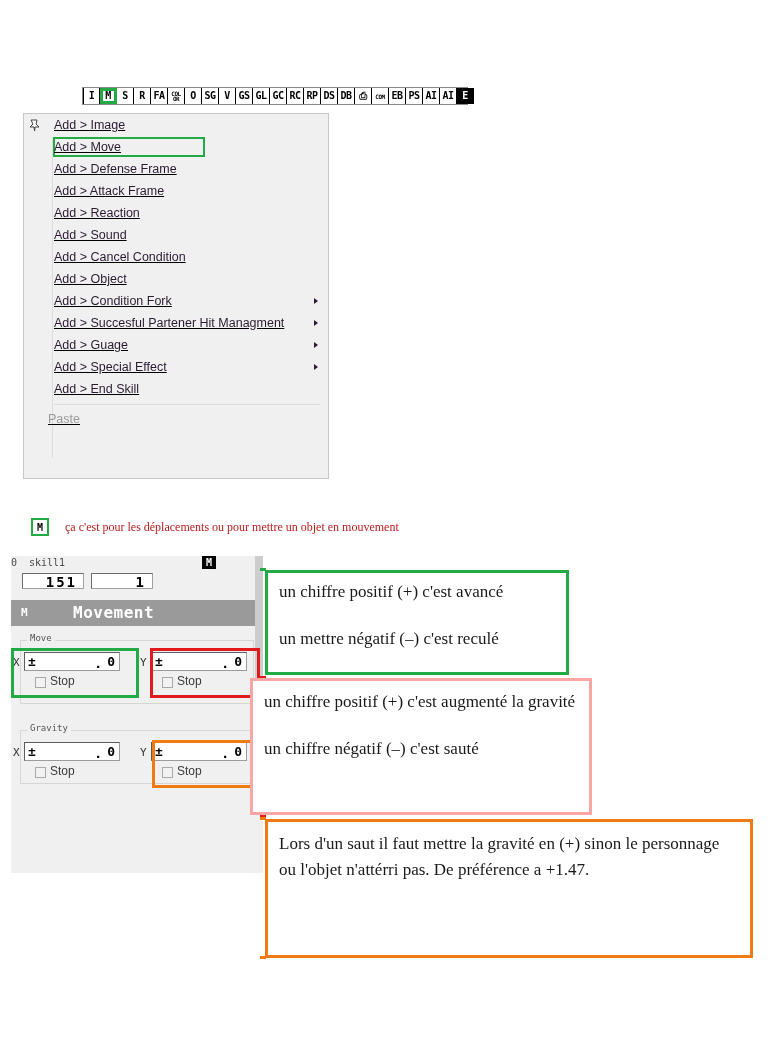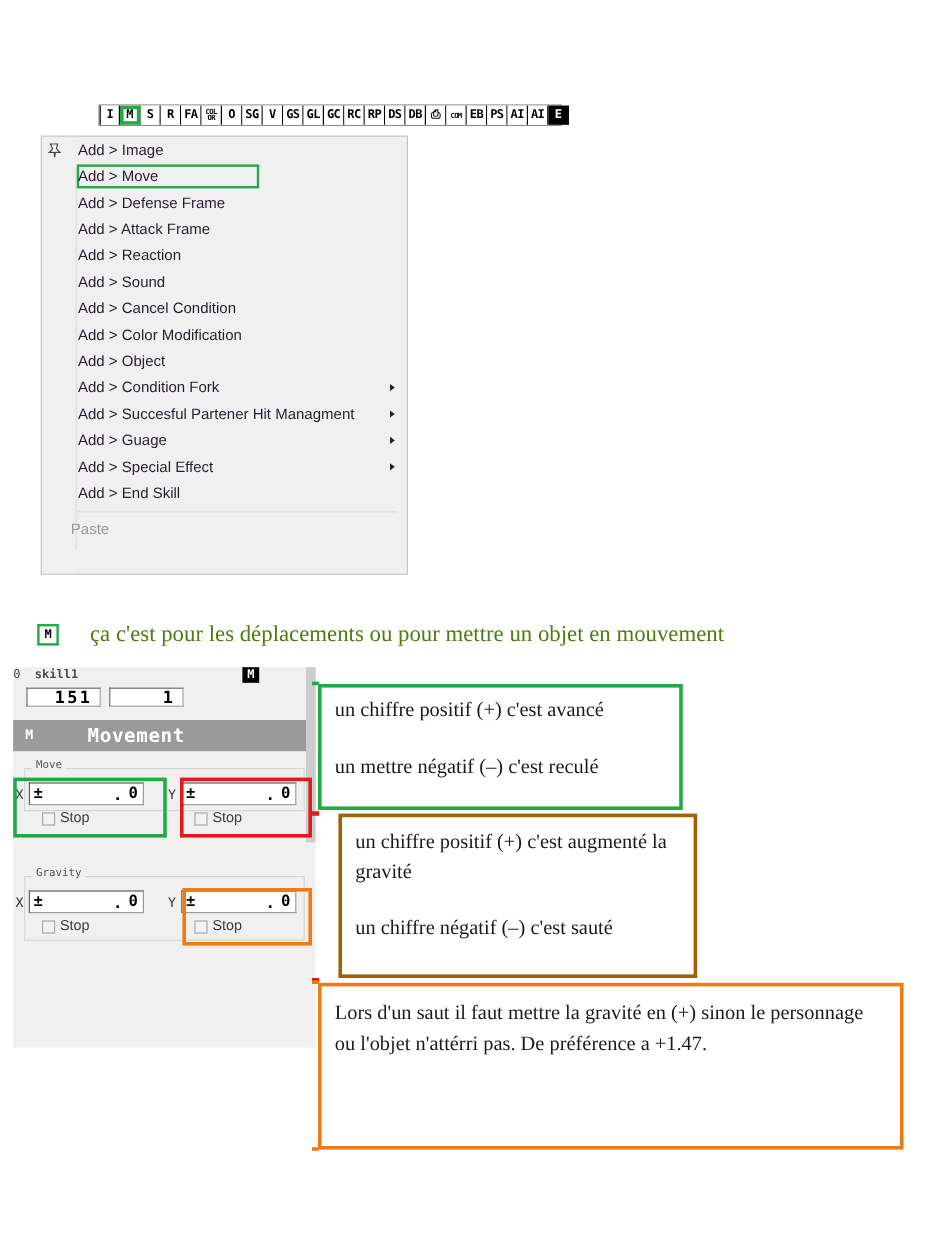--- a/index.html
+++ b/index.html
@@ -28,22 +28,22 @@
   }
   #toolbar .tb-btn.first{border-left:1px solid #000;}
   #toolbar .tb-btn.tiny{font-size:6px;line-height:5px;text-align:center;
        display:flex;flex-direction:column;justify-content:center;}
   #toolbar .tb-btn.inverted{background:#000;color:#fff;}
   #toolbar .tb-btn.sel{outline:3px solid #22aa44;outline-offset:-3px;z-index:3;}
   #toolbar .tb-pad{flex:1 1 auto;background:#ffffff;}
 
   
   #ctx-menu{
-    position:absolute;left:34px;top:113px;width:306px;height:366px;
-    background:#f0f0f0;border:1px solid #c6c6c6;box-sizing:border-box;
+    position:absolute;left:23px;top:113px;width:306px;height:366px;
+    background:#f0f0f0;border:1px solid #c6c6c6;box-sizing:border-box;text-decoration:underline;
   }
   #ctx-menu .gutter{
     position:absolute;left:0;top:0;width:29px;height:100%;background:#f0f0f0;
   }
   #ctx-menu .gutter-line{
     position:absolute;left:28px;top:26px;width:1px;height:318px;background:#dcdcdc;
   }
   #ctx-menu .pin{
     position:absolute;left:3px;top:3px;width:16px;height:16px;
   }
@@ -73,40 +73,40 @@
   #caption-row{
     position:absolute;left:31px;top:518px;display:flex;align-items:center;
   }
   .m-badge{
     display:inline-flex;align-items:center;justify-content:center;
     width:18px;height:18px;box-sizing:border-box;
     border:2px solid #22aa44;background:#ffffff;
     font-family:"DejaVu Sans Mono", monospace;font-weight:bold;font-size:10px;color:#000;
   }
   #caption-text{
-    margin-left:26px;
-    font-family:"Liberation Serif", serif;font-size:19px;color:#4d7c0f;
+    margin-left:16px;
+    font-family:"Liberation Serif", serif;font-size:12px;color:#b91c1c;
     white-space:nowrap;
   }
 
   
   #app-panel{
     position:absolute;left:11px;top:556px;width:252px;height:317px;
     background:#f0f0f0;box-sizing:border-box;
   }
   #panel-topbar{
     position:absolute;left:0;top:0;width:252px;height:16px;background:#f0f0f0;
   }
   #panel-topbar .idx{
     position:absolute;left:0px;top:1px;font-family:"DejaVu Sans Mono", monospace;
     font-size:10px;color:#4b4b4b;
   }
   #panel-topbar .skillname{
     position:absolute;left:18px;top:1px;font-family:"DejaVu Sans Mono", monospace;
-    font-size:10px;color:#4b4b4b;font-weight:bold;
+    font-size:10px;color:#4b4b4b;
   }
   #panel-topbar .mchip{
     position:absolute;left:191px;top:0px;width:14px;height:13px;background:#000;
     color:#fff;font-family:"DejaVu Sans Mono", monospace;font-weight:bold;font-size:10px;
     display:flex;align-items:center;justify-content:center;
   }
   #num-row{
     position:absolute;left:0;top:16px;width:252px;height:22px;
   }
   .numbox{
@@ -133,21 +133,21 @@
   }
 
   .groupbox{
     position:absolute;left:9px;width:234px;
     border:1px solid #d6d6d6;border-radius:0;box-sizing:border-box;
   }
   .groupbox > .gb-title{
     position:absolute;left:6px;top:-8px;background:#f0f0f0;padding:0 3px;
     font-family:"DejaVu Sans Mono", monospace;font-size:9px;color:#555;
   }
-  #grp-move{top:84px;height:36px;}
+  #grp-move{top:84px;height:64px;}
   #grp-gravity{top:174px;height:54px;}
 
   .axis-field{position:absolute;}
   .axis-field .axis-letter{
     position:absolute;left:0;top:4px;font-family:"DejaVu Sans Mono", monospace;
     font-size:11px;color:#333;
   }
   .axis-field .tbox{
     position:absolute;left:11px;top:0;width:96px;height:19px;background:#fff;
     border:1px solid #9b9b9b;border-top-color:#5c5c5c;border-left-color:#5c5c5c;
@@ -197,21 +197,21 @@
     position:absolute;background:#ffffff;box-sizing:border-box;
     font-family:"Liberation Serif", serif;color:#1a1a1a;
   }
   .note p{margin:0;}
   #note-green{
     left:265px;top:570px;width:304px;height:105px;border:3px solid #22aa44;
     padding:9px 10px 0 11px;font-size:17px;line-height:1.22;
   }
   #note-green .gap{height:26px;}
   #note-red{
-    left:282px;top:678px;width:299px;height:137px;border:3px solid #a16207;
+    left:250px;top:678px;width:342px;height:137px;border:3px solid #fca5a5;
     padding:9px 10px 0 11px;font-size:17px;line-height:1.45;
   }
   #note-red .gap{height:22px;}
   #note-orange{
     left:265px;top:819px;width:488px;height:139px;border:3px solid #f07b12;
     padding:9px 10px 0 11px;font-size:17px;line-height:1.55;
   }
 
   
   #footer{
@@ -264,21 +264,20 @@
     </svg>
   </div>
   <div id="menu-list">
       <div class="menu-item"><span class="lbl">Add &gt; Image</span></div>
       <div class="menu-item highlight"><span class="box"></span><span class="lbl">Add &gt; Move</span></div>
       <div class="menu-item"><span class="lbl">Add &gt; Defense Frame</span></div>
       <div class="menu-item"><span class="lbl">Add &gt; Attack Frame</span></div>
       <div class="menu-item"><span class="lbl">Add &gt; Reaction</span></div>
       <div class="menu-item"><span class="lbl">Add &gt; Sound</span></div>
       <div class="menu-item"><span class="lbl">Add &gt; Cancel Condition</span></div>
-      <div class="menu-item"><span class="lbl">Add &gt; Color Modification</span></div>
       <div class="menu-item"><span class="lbl">Add &gt; Object</span></div>
       <div class="menu-item"><span class="lbl">Add &gt; Condition Fork</span><span class="arrow"></span></div>
       <div class="menu-item"><span class="lbl">Add &gt; Succesful Partener Hit Managment</span><span class="arrow"></span></div>
       <div class="menu-item"><span class="lbl">Add &gt; Guage</span><span class="arrow"></span></div>
       <div class="menu-item"><span class="lbl">Add &gt; Special Effect</span><span class="arrow"></span></div>
       <div class="menu-item"><span class="lbl">Add &gt; End Skill</span></div>
       <div class="menu-sep"></div>
       <div class="menu-item disabled"><span class="lbl">Paste</span></div>
     </div>
 </div>

